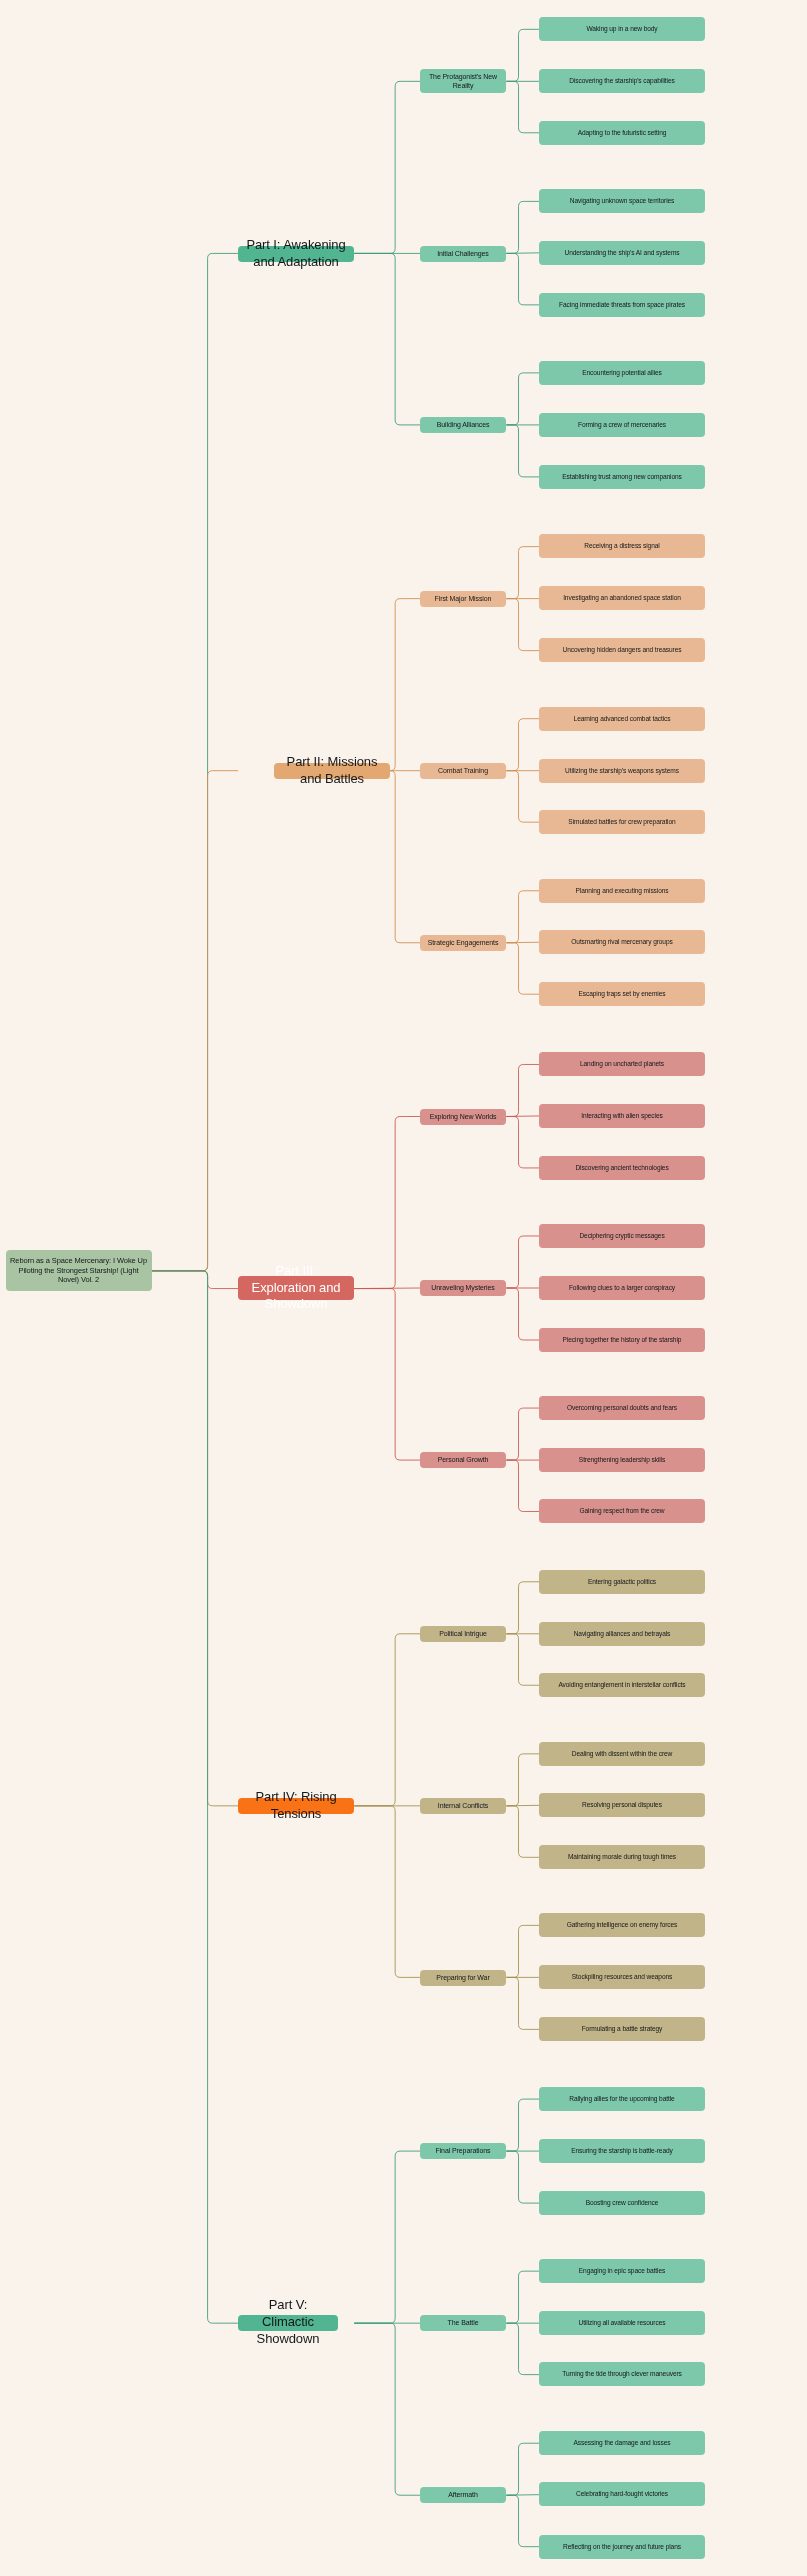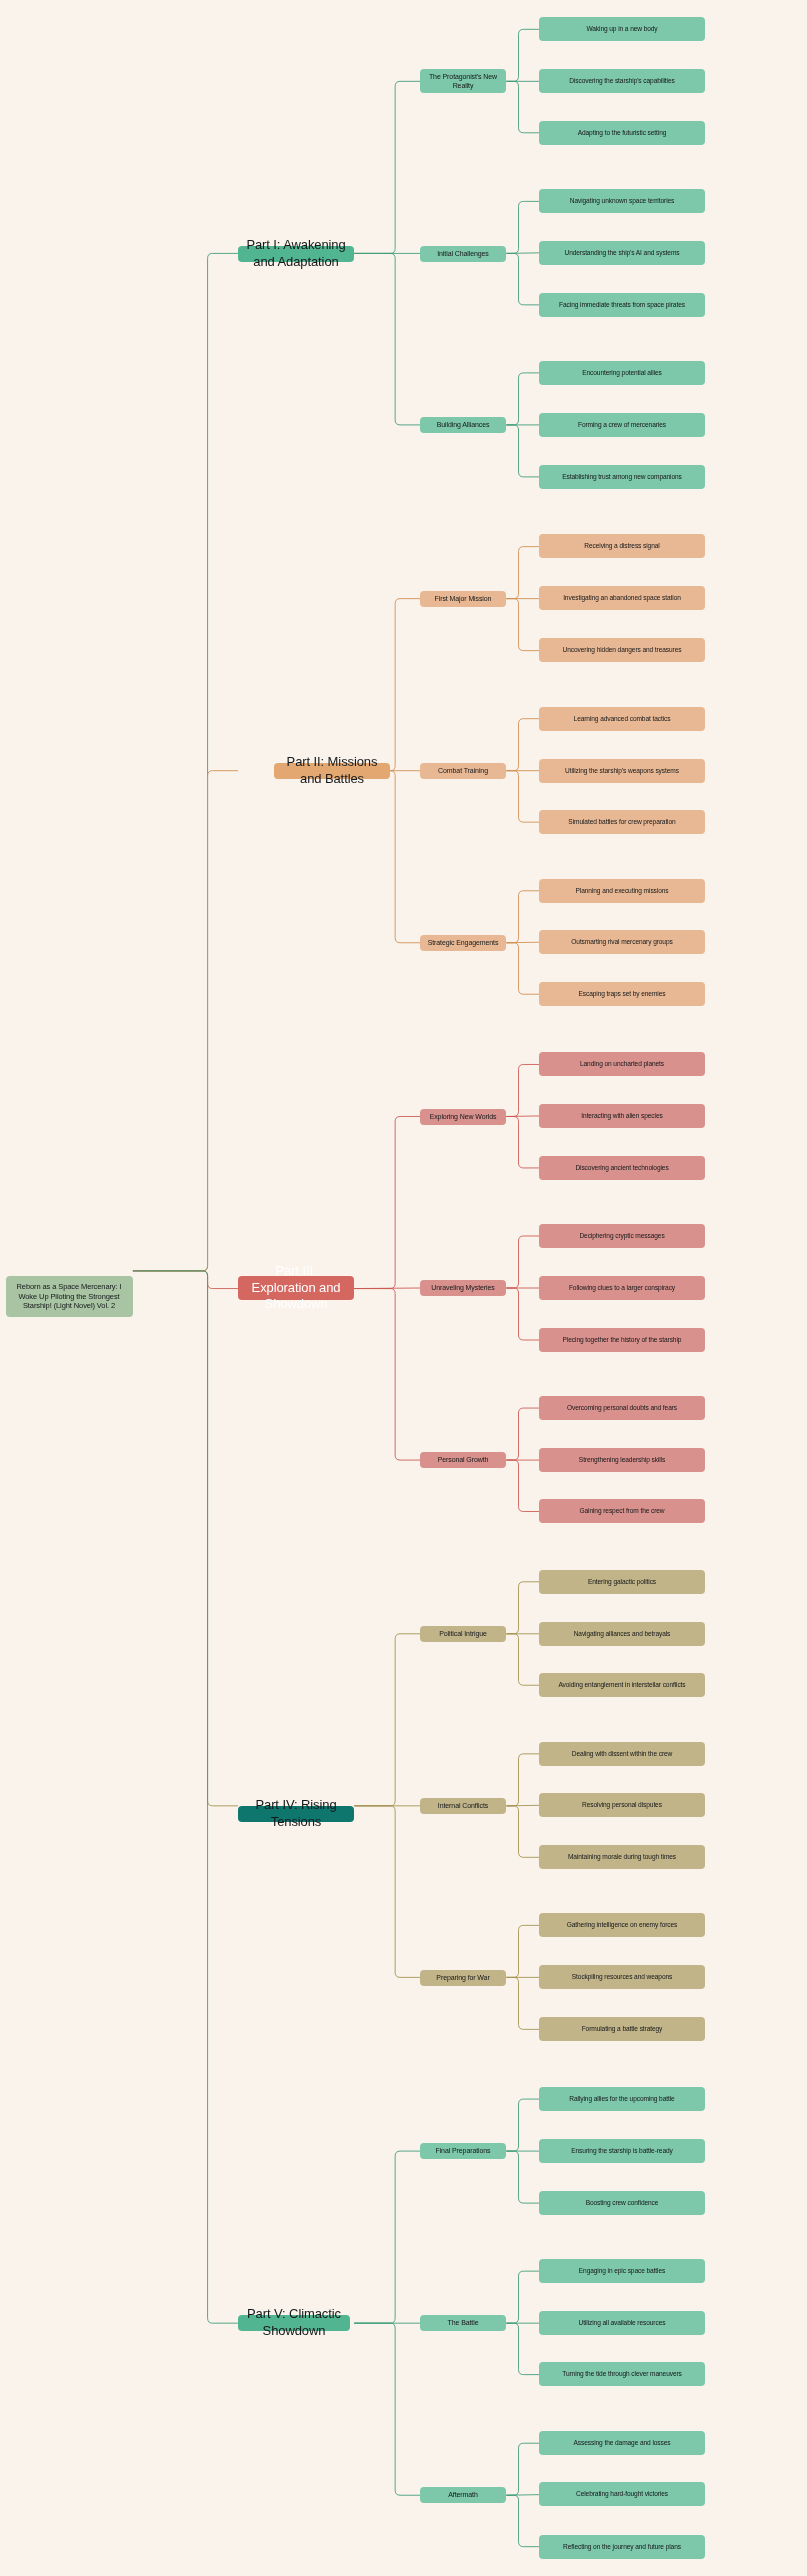--- a/index.html
+++ b/index.html
@@ -26,21 +26,21 @@
   .root{
     background:#a8c4a2;
     font-size:7.5px;
     color:#15181a;
   }
   
   .l1{font-size:13px;}
   .l1.g{background:#52b592;color:#15181a;}
   .l1.o{background:#e3a872;color:#15181a;}
   .l1.r{background:#d4675f;color:#ffffff;}
-  .l1.k{background:#0f766e;color:#15181a;margin-top:8px;}
+  .l1.k{background:#f97316;color:#15181a;}
   
   .l2{font-size:7px;}
   .l2.g{background:#7dc7ab;}
   .l2.o{background:#e8b894;}
   .l2.r{background:#d8918c;}
   .l2.k{background:#c2b489;}
   
   .l3{font-size:6.6px;}
   .l3.g{background:#7dc7ab;}
   .l3.o{background:#e8b894;}
@@ -175,16 +175,16 @@
     <div class="node l3 g" style="left: 539px; top: 2191px; width: 166px; height: 24px;">Boosting crew confidence</div>
     <div class="node l2 g" style="left: 420px; top: 2143px; width: 86px; height: 15.5px;">Final Preparations</div>
     <div class="node l3 g" style="left: 539px; top: 2259px; width: 166px; height: 24px;">Engaging in epic space battles</div>
     <div class="node l3 g" style="left: 539px; top: 2311px; width: 166px; height: 24px;">Utilizing all available resources</div>
     <div class="node l3 g" style="left: 539px; top: 2362px; width: 166px; height: 24px;">Turning the tide through clever maneuvers</div>
     <div class="node l2 g" style="left: 420px; top: 2315px; width: 86px; height: 15.5px;">The Battle</div>
     <div class="node l3 g" style="left: 539px; top: 2431px; width: 166px; height: 24px;">Assessing the damage and losses</div>
     <div class="node l3 g" style="left: 539px; top: 2482px; width: 166px; height: 24px;">Celebrating hard-fought victories</div>
     <div class="node l3 g" style="left: 539px; top: 2535px; width: 166px; height: 24px;">Reflecting on the journey and future plans</div>
     <div class="node l2 g" style="left: 420px; top: 2487px; width: 86px; height: 15.5px;">Aftermath</div>
-    <div class="node l1 g" style="left: 238px; top: 2315px; width: 112px; height: 15.5px;">Part V: Climactic Showdown</div>
-    <div class="node root" style="left: 5.5px; top: 1276px; width: 127px; height: 41px;">Reborn as a Space Mercenary: I Woke Up Piloting the Strongest Starship! (Light Novel) Vol. 2</div>
+    <div class="node l1 g" style="left: 238px; top: 2315px; width: 100px; height: 15.5px;">Part V: Climactic Showdown</div>
+    <div class="node root" style="left: 5.5px; top: 1250px; width: 146px; height: 41px;">Reborn as a Space Mercenary: I Woke Up Piloting the Strongest Starship! (Light Novel) Vol. 2</div>
   </div>
 
 
 </body></html>

